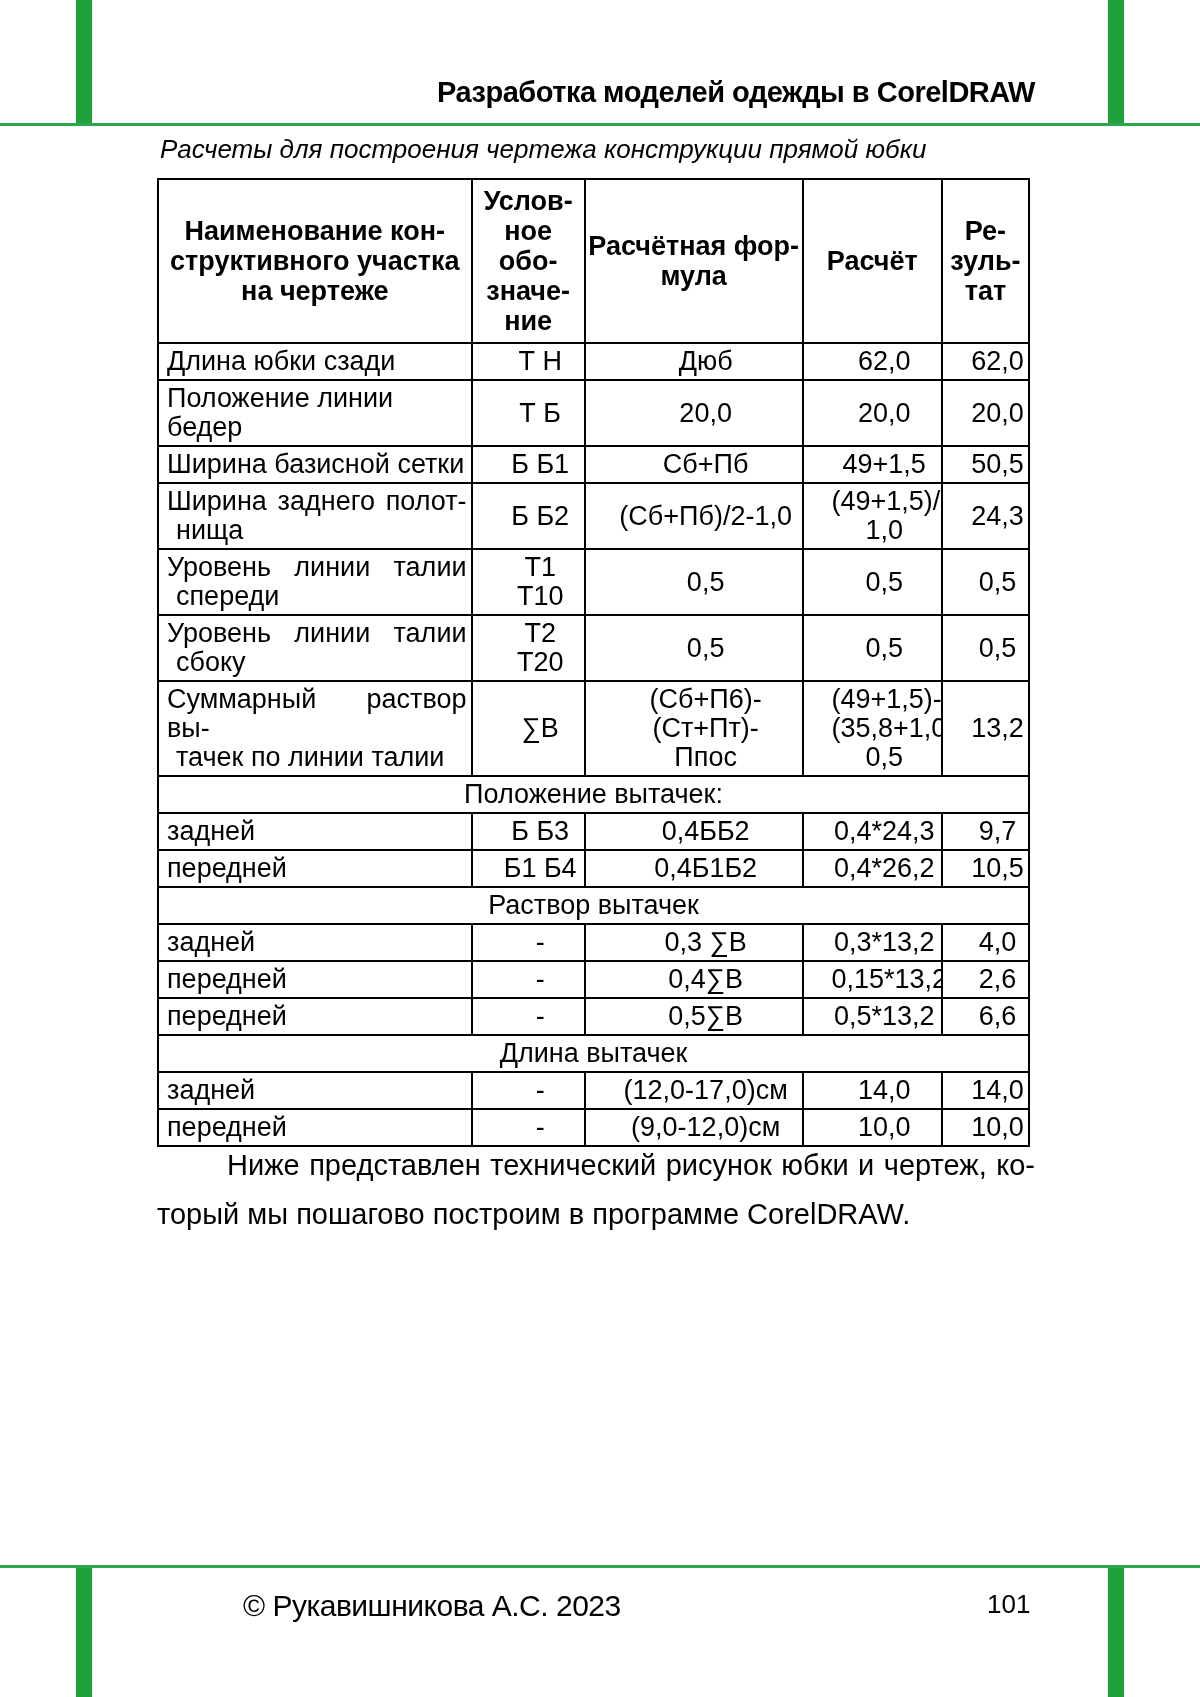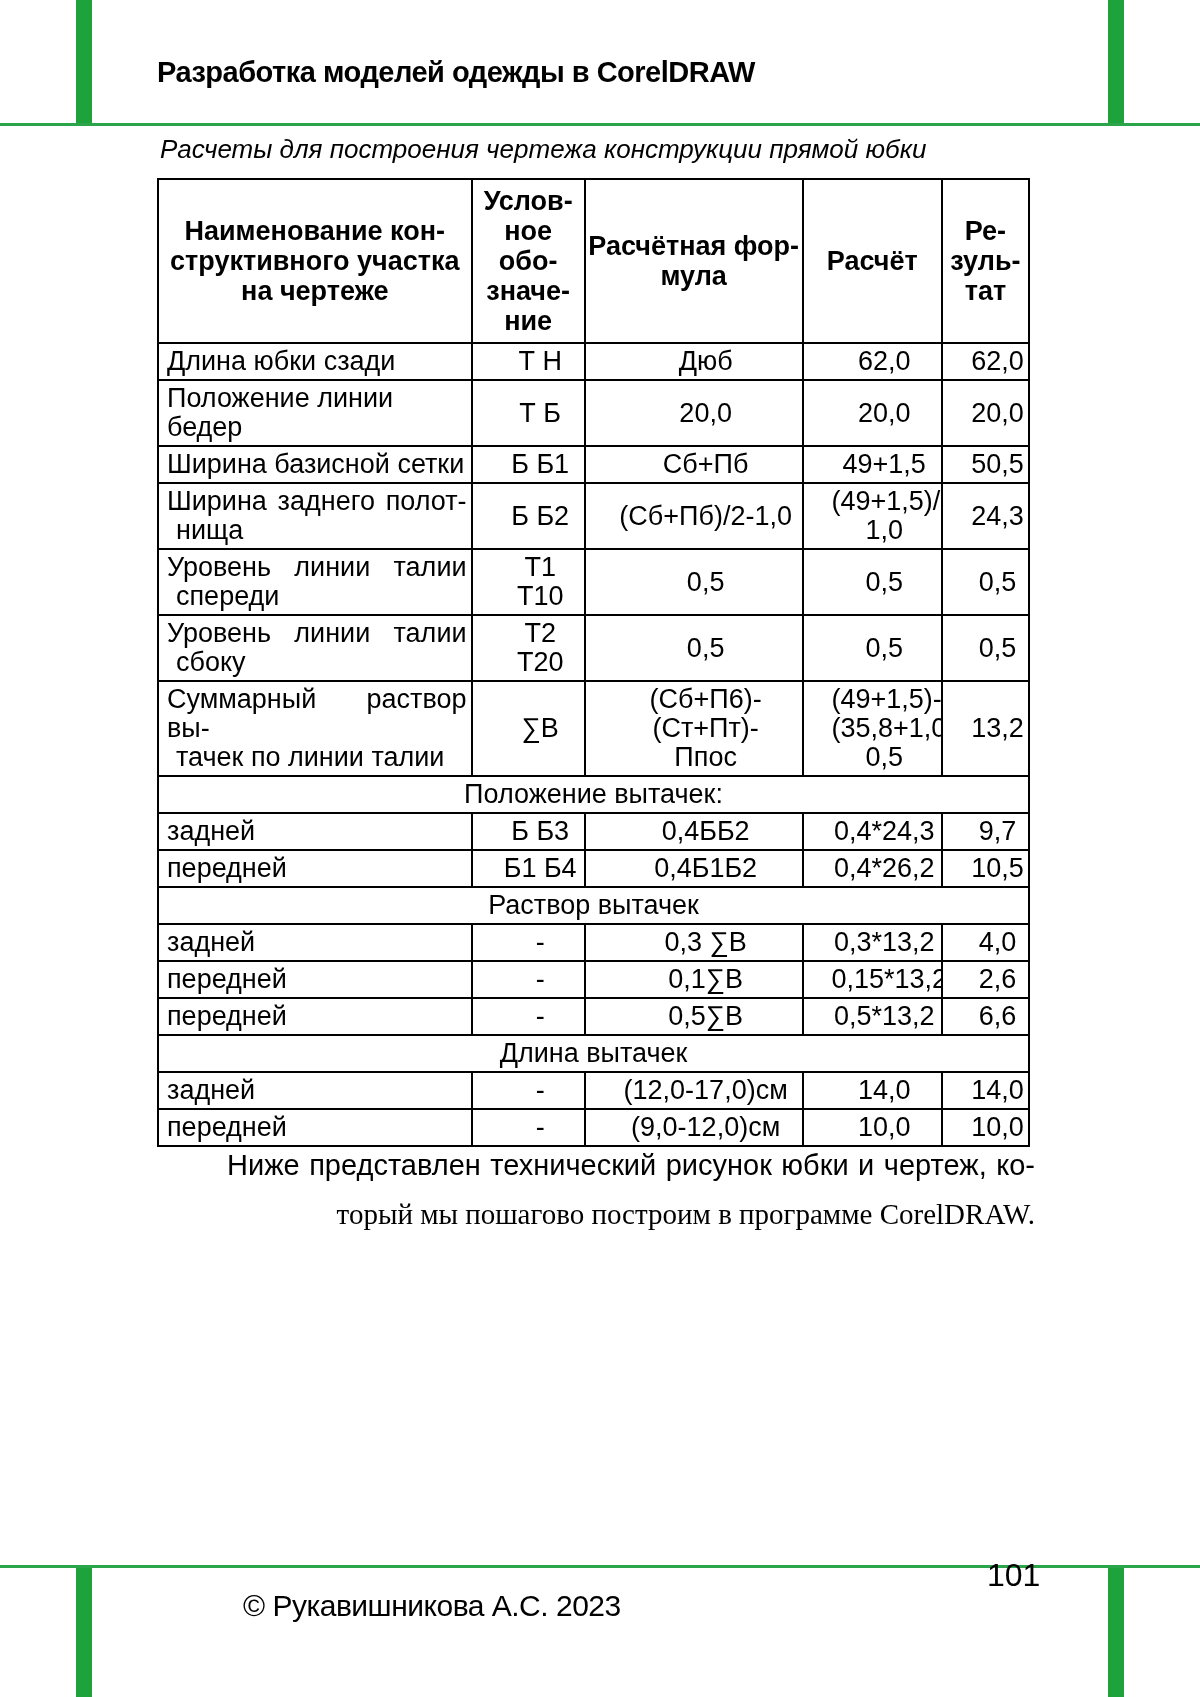--- a/index.html
+++ b/index.html
@@ -14,22 +14,22 @@
   .vbar { position:absolute; width:16px; background:#1ea33c; }
   .vbar.top    { top:0; height:125px; }
   .vbar.bottom { top:1568px; height:129px; }
   .vbar.left   { left:76px; }
   .vbar.right  { left:1108px; }
   .hline { position:absolute; left:0; width:1200px; height:3px; background:#2ba44a; }
   .hline.top    { top:123px; }
   .hline.bottom { top:1565px; }
 
   .header-title {
-    position:absolute; top:56px; left:157px; width:878px;
-    font-weight:bold; font-size:29px; line-height:32px;
+    position:absolute; top:76px; left:157px; width:878px;
+    text-align:right; font-weight:bold; font-size:29px; line-height:32px;
     letter-spacing:-0.5px;
   }
 
   .section-title {
     position:absolute; top:132px; left:160px; width:878px;
     font-style:italic; font-size:26px; line-height:34px;
   }
 
   table.calc-table {
     position:absolute; top:178px; left:157px; width:873px;
@@ -57,29 +57,29 @@
   .nl { display:block; text-align:left;margin-left:9px; }
   tr.h2 td { height:58px; }
   tr.h3 td { height:87px; }
   tr.h1 td { height:29px; }
 
   .body-text {
     position:absolute; top:1141px; left:157px; width:878px;
     font-size:29px; line-height:49px;
   }
   .body-text .line1 { text-indent:70px; text-align:justify; text-align-last:justify; display:block; }
-  .body-text .line2 { text-align:right; display:block;font-family:Liberation Serif, serif; }
+  .body-text .line2 { text-align:left; display:block; }
 
   .footer-copyright {
     position:absolute; top:1589px; left:243px;
     font-size:30px; letter-spacing:-0.5px;
   }
   .footer-page {
-    position:absolute; top:1557px; left:987px;
-    font-size:32px;
+    position:absolute; top:1589px; left:987px;
+    font-size:26px;
   }
 </style>
 </head>
 <body>
 
 <div class="vbar top left"></div>
 <div class="vbar top right"></div>
 <div class="hline top"></div>
 
 <div class="header-title">Разработка моделей одежды в CorelDRAW</div>
@@ -211,21 +211,21 @@
     <td class="name">задней</td>
     <td class="c">-</td>
     <td class="c">0,3 ∑В</td>
     <td class="c">0,3*13,2</td>
     <td class="c">4,0</td>
   </tr>
 
   <tr class="h1">
     <td class="name">передней</td>
     <td class="c">-</td>
-    <td class="c">0,1∑В</td>
+    <td class="c">0,4∑В</td>
     <td class="c">0,15*13,2</td>
     <td class="c">2,6</td>
   </tr>
 
   <tr class="h1">
     <td class="name">передней</td>
     <td class="c">-</td>
     <td class="c">0,5∑В</td>
     <td class="c">0,5*13,2</td>
     <td class="c">6,6</td>

